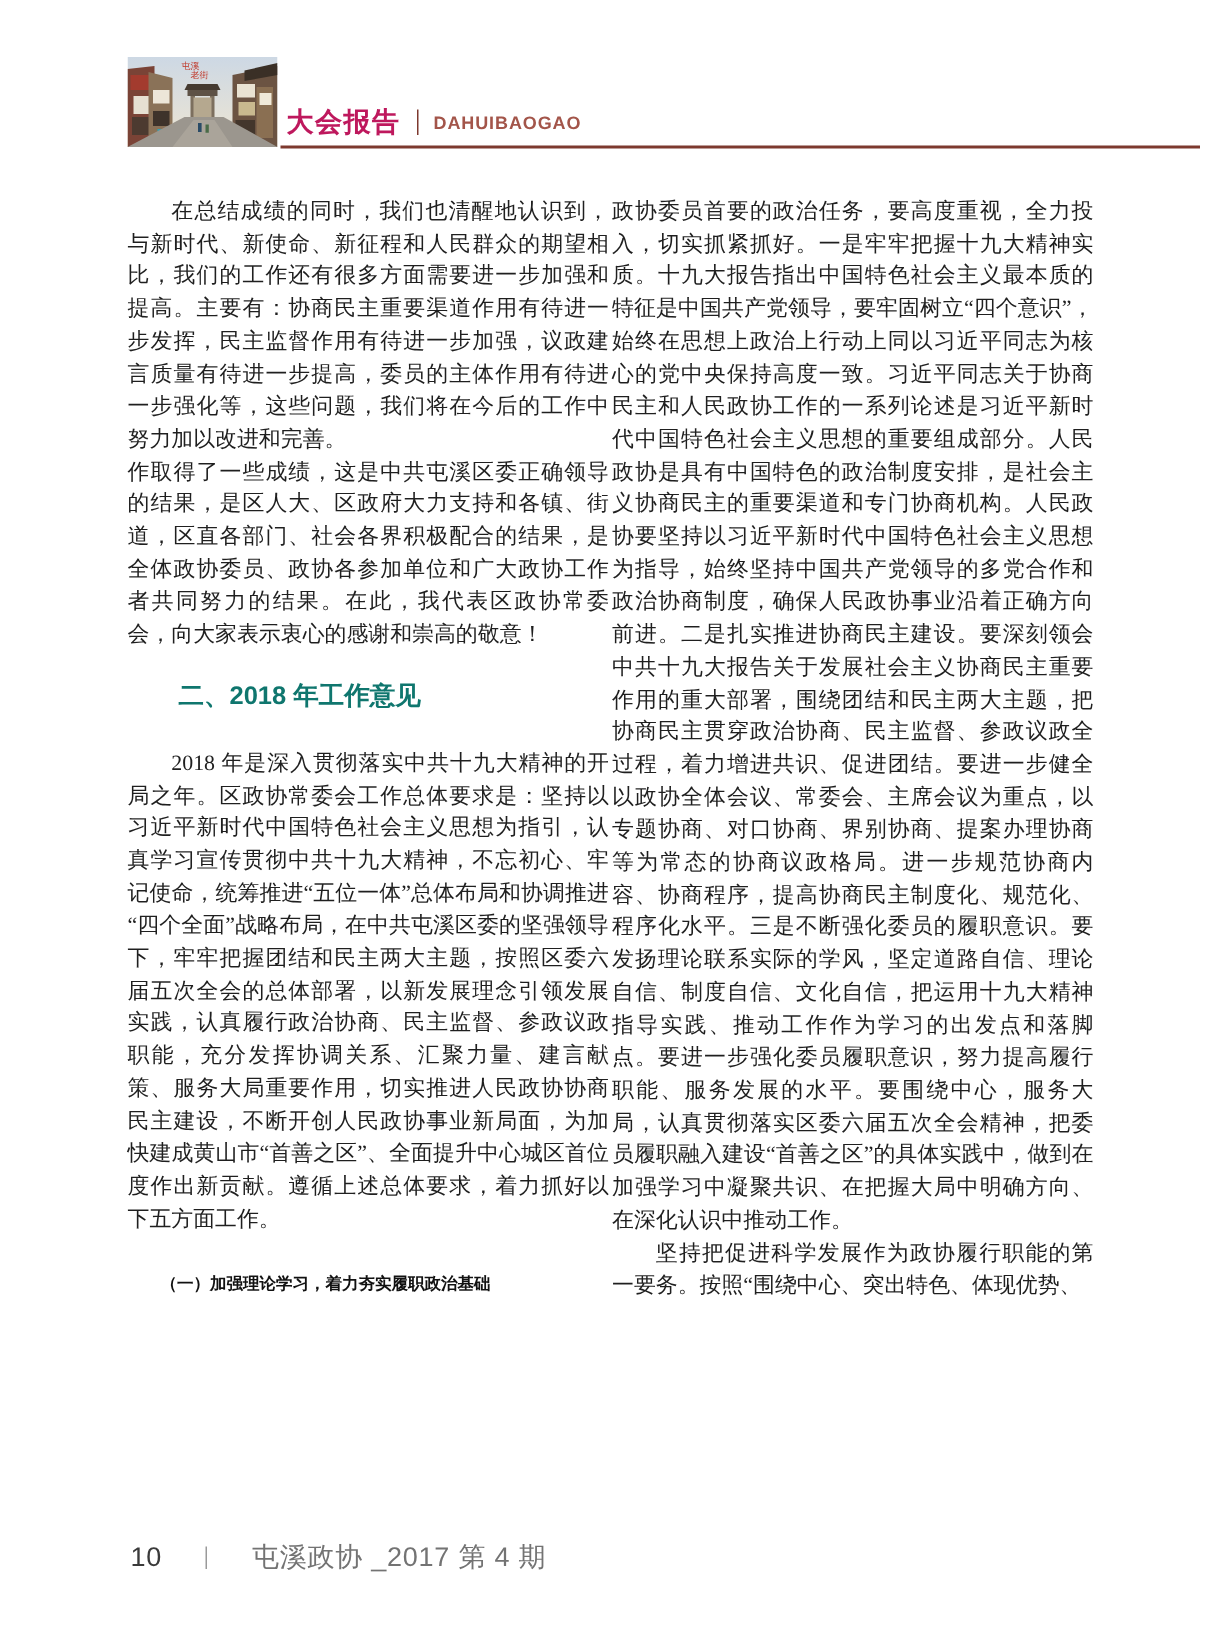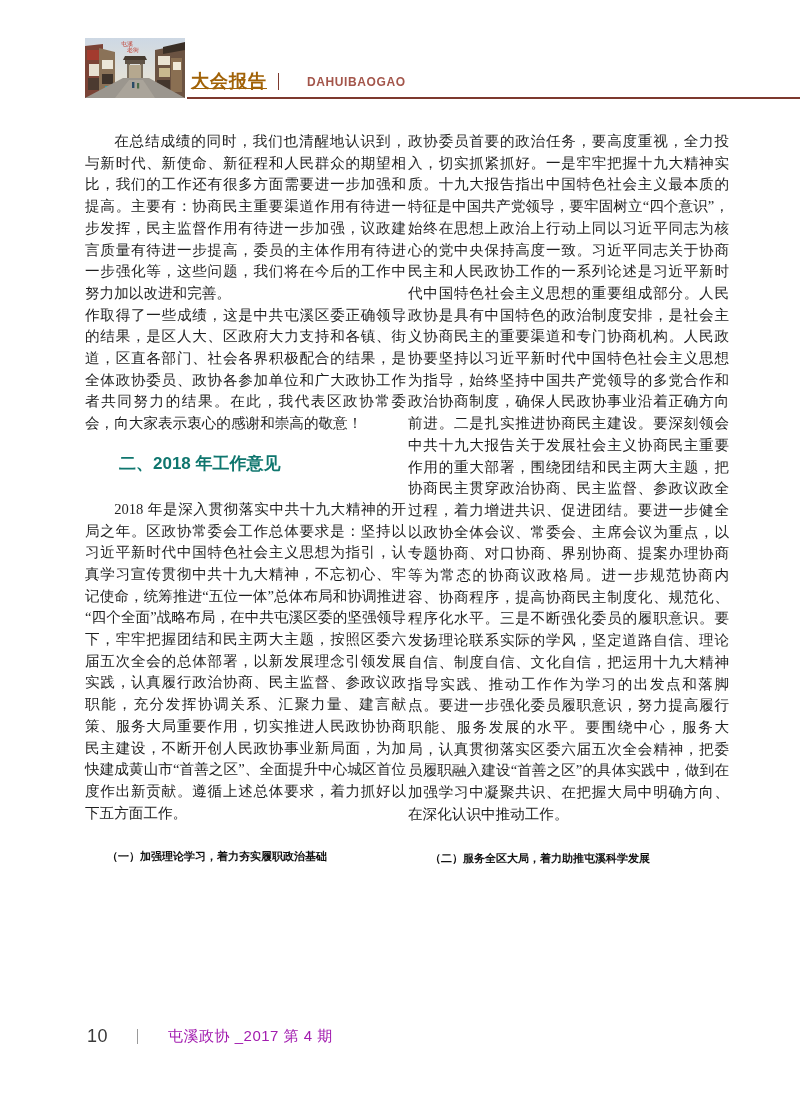--- a/index.html
+++ b/index.html
@@ -58,21 +58,21 @@
 
   
   .footer {
     position:absolute; left:87px; top:1026px;
     display:flex; align-items:center;
     font-family:"Liberation Sans","DejaVu Sans",sans-serif;
     gap:22px;
   }
   .page-number { font-size:18px; color:#3a3a3a; letter-spacing:0.5px; }
   .footer-divider { width:1px; height:15px; background:#9a9a9a; margin:0 8px 0 7px; }
-  .journal-title { font-size:15px; color:#a21caf; letter-spacing:0.5px;text-align:right; }
+  .journal-title { font-size:18px; color:#737373; letter-spacing:0.5px;text-align:right; }
 </style>
 </head>
 <body>
 
 <div class="page">
 
   <div class="header-photo">
     <svg width="100" height="60" viewBox="0 0 100 60" xmlns="http://www.w3.org/2000/svg">
       <defs>
         <linearGradient id="sky" x1="0" y1="0" x2="0" y2="1">
@@ -110,36 +110,36 @@
 
       <rect x="47" y="44" width="2.4" height="6" fill="#2a4b66"></rect>
       <rect x="52" y="45" width="2.2" height="5.5" fill="#4a6b48"></rect>
 
       <text x="36" y="8" font-size="6" fill="#c0392b" font-family="'DejaVu Sans',sans-serif">屯溪</text>
       <text x="42" y="14" font-size="6" fill="#c0392b" font-family="'DejaVu Sans',sans-serif">老街</text>
     </svg>
   </div>
 
   <div class="header-titles">
-    <span class="section-title" style="color: #a16207; text-decoration: underline;">大会报告</span>
+    <span class="section-title" style="color: #be185d;">大会报告</span>
     <span class="title-divider" style="background: rgb(125, 57, 46);"></span>
-    <span class="section-subtitle" style="color: rgb(163, 85, 74); margin-left: 18px;">DAHUIBAOGAO</span>
+    <span class="section-subtitle" style="color: rgb(163, 85, 74);">DAHUIBAOGAO</span>
   </div>
   <div class="header-rule" style="background: rgb(125, 57, 46);"></div>
 
   <div class="col col-left" id="col-left">
       <p class="body-p ind">在总结成绩的同时，我们也清醒地认识到，与新时代、新使命、新征程和人民群众的期望相比，我们的工作还有很多方面需要进一步加强和提高。主要有：协商民主重要渠道作用有待进一步发挥，民主监督作用有待进一步加强，议政建言质量有待进一步提高，委员的主体作用有待进一步强化等，这些问题，我们将在今后的工作中努力加以改进和完善。</p>
       <p class="body-p">作取得了一些成绩，这是中共屯溪区委正确领导的结果，是区人大、区政府大力支持和各镇、街道，区直各部门、社会各界积极配合的结果，是全体政协委员、政协各参加单位和广大政协工作者共同努力的结果。在此，我代表区政协常委会，向大家表示衷心的感谢和崇高的敬意！</p>
       <h3 class="red-heading" style="color: #0f766e;">二、2018 年工作意见</h3>
       <p class="body-p ind">2018 年是深入贯彻落实中共十九大精神的开局之年。区政协常委会工作总体要求是：坚持以习近平新时代中国特色社会主义思想为指引，认真学习宣传贯彻中共十九大精神，不忘初心、牢记使命，统筹推进“五位一体”总体布局和协调推进“四个全面”战略布局，在中共屯溪区委的坚强领导下，牢牢把握团结和民主两大主题，按照区委六届五次全会的总体部署，以新发展理念引领发展实践，认真履行政治协商、民主监督、参政议政职能，充分发挥协调关系、汇聚力量、建言献策、服务大局重要作用，切实推进人民政协协商民主建设，不断开创人民政协事业新局面，为加快建成黄山市“首善之区”、全面提升中心城区首位度作出新贡献。遵循上述总体要求，着力抓好以下五方面工作。</p>
       <h4 class="sub-heading">（一）加强理论学习，着力夯实履职政治基础</h4>
     </div>
   <div class="col col-right" id="col-right">
       <p class="body-p">政协委员首要的政治任务，要高度重视，全力投入，切实抓紧抓好。一是牢牢把握十九大精神实质。十九大报告指出中国特色社会主义最本质的特征是中国共产党领导，要牢固树立“四个意识”，始终在思想上政治上行动上同以习近平同志为核心的党中央保持高度一致。习近平同志关于协商民主和人民政协工作的一系列论述是习近平新时代中国特色社会主义思想的重要组成部分。人民政协是具有中国特色的政治制度安排，是社会主义协商民主的重要渠道和专门协商机构。人民政协要坚持以习近平新时代中国特色社会主义思想为指导，始终坚持中国共产党领导的多党合作和政治协商制度，确保人民政协事业沿着正确方向前进。二是扎实推进协商民主建设。要深刻领会中共十九大报告关于发展社会主义协商民主重要作用的重大部署，围绕团结和民主两大主题，把协商民主贯穿政治协商、民主监督、参政议政全过程，着力增进共识、促进团结。要进一步健全以政协全体会议、常委会、主席会议为重点，以专题协商、对口协商、界别协商、提案办理协商等为常态的协商议政格局。进一步规范协商内容、协商程序，提高协商民主制度化、规范化、程序化水平。三是不断强化委员的履职意识。要发扬理论联系实际的学风，坚定道路自信、理论自信、制度自信、文化自信，把运用十九大精神指导实践、推动工作作为学习的出发点和落脚点。要进一步强化委员履职意识，努力提高履行职能、服务发展的水平。要围绕中心，服务大局，认真贯彻落实区委六届五次全会精神，把委员履职融入建设“首善之区”的具体实践中，做到在加强学习中凝聚共识、在把握大局中明确方向、在深化认识中推动工作。</p>
-      <h4 class="sub-heading">（二）服务全区大局，着力助推屯溪科学发展</h4>
+      <p class="body-p ind">坚持把促进科学发展作为政协履行职能的第一要务。按照“围绕中心、突出特色、体现优势、</p>
     </div>
 
   <div class="footer">
     <span class="page-number">10</span>
     <span class="footer-divider"></span>
     <span class="journal-title">屯溪政协 _2017 第 4 期</span>
   </div>
 
 </div>
 

